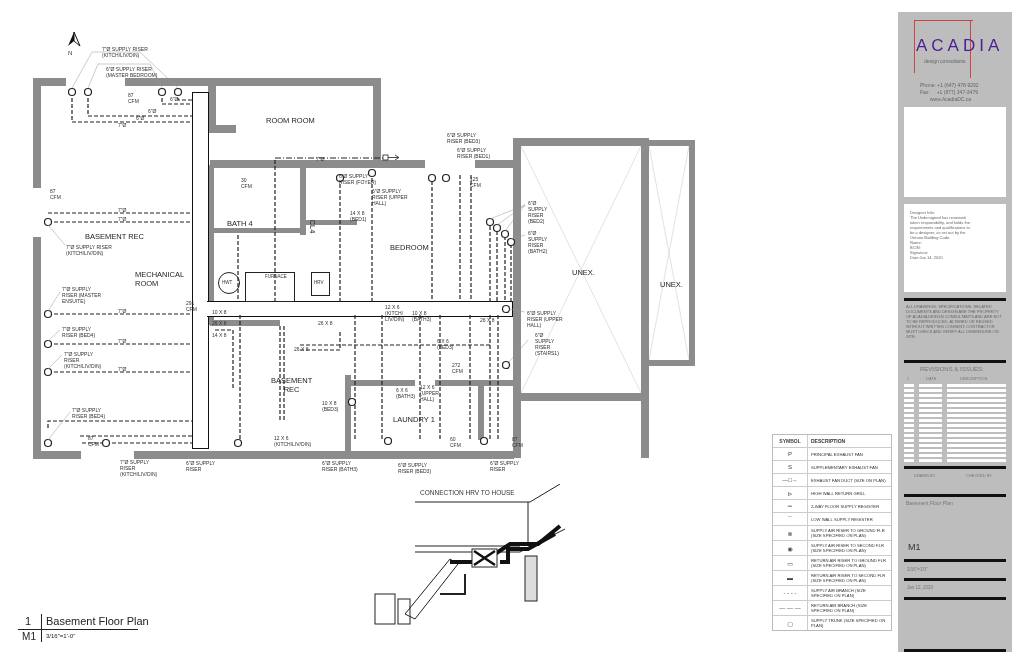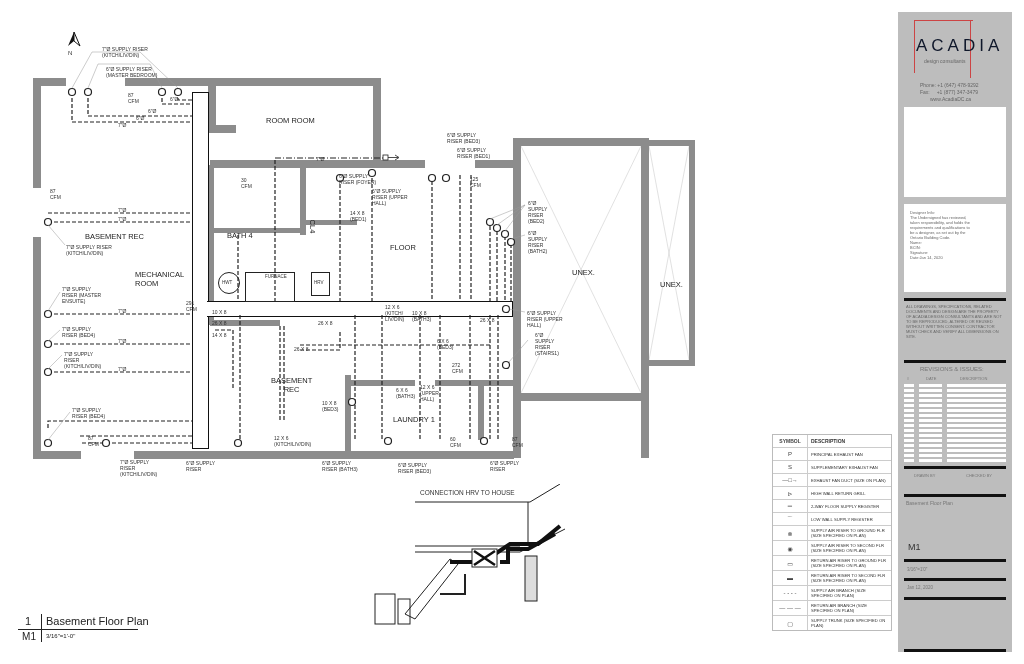--- a/index.html
+++ b/index.html
@@ -172,23 +172,23 @@
   <div class="lbl" style="left:222px;top:280px;font-size:4.5px">HWT</div>
   <div class="abs" style="left:245px;top:272px;width:48px;height:28px;border:1px solid #222;"></div>
   <div class="lbl" style="left:265px;top:274px;font-size:4.5px">FURNACE</div>
   <div class="abs" style="left:311px;top:272px;width:17px;height:22px;border:1px solid #222;"></div>
   <div class="lbl" style="left:314px;top:280px;font-size:4.5px">HRV</div>
 
   <div class="room" style="left:85px;top:232px">BASEMENT REC</div>
   <div class="room" style="left:135px;top:270px;text-align:left">MECHANICAL
 ROOM</div>
   <div class="room" style="left:266px;top:116px">ROOM ROOM</div>
-  <div class="room" style="left:227px;top:231px">BATH 4</div>
+  <div class="room" style="left:227px;top:219px">BATH 4</div>
   <div class="room" style="left:306px;top:222px;transform:rotate(90deg)">CL4</div>
-  <div class="room" style="left:390px;top:243px">FLOOR</div>
+  <div class="room" style="left:390px;top:243px">BEDROOM</div>
   <div class="room" style="left:572px;top:268px">UNEX.</div>
   <div class="room" style="left:660px;top:280px">UNEX.</div>
   <div class="room" style="left:271px;top:376px">BASEMENT
 REC</div>
   <div class="room" style="left:393px;top:415px">LAUNDRY 1</div>
 
   <div class="lbl" style="left:102px;top:46px">7"Ø SUPPLY RISER
 (KITCH/LIV/DIN)</div>
   <div class="lbl" style="left:106px;top:66px">6"Ø SUPPLY RISER
 (MASTER BEDROOM)</div>
@@ -387,21 +387,21 @@
   <div class="abs" style="left:23px;top:-1px;width:1px;height:28px;background:#222"></div>
   <div class="abs" style="left:28px;top:0;font-size:11px;white-space:nowrap">Basement Floor Plan</div>
   <div class="abs" style="left:0;top:14px;width:120px;height:1px;background:#222"></div>
   <div class="abs" style="left:0;top:16px;width:22px;text-align:center;font-size:10px;">M1</div>
   <div class="abs" style="left:28px;top:18px;font-size:6px;white-space:nowrap">3/16"=1'-0"</div>
 </div>
 
 <div id="titleblock">
   <div class="abs" style="left:16px;top:8px;width:58px;height:52px;border:1px solid #c44;border-right:none;border-bottom:none;"></div>
   <div class="abs" style="left:72px;top:8px;width:1px;height:58px;background:#c44"></div>
-  <div class="abs" style="left:18px;top:24px;font-size:17px;letter-spacing:4px;color:#0f172a;">ACADIA</div>
+  <div class="abs" style="left:18px;top:24px;font-size:17px;letter-spacing:4px;color:#4c1d95;">ACADIA</div>
   <div class="abs" style="left:26px;top:46px;font-size:5px;color:#666;">design consultants</div>
   <div class="abs" style="left:22px;top:70px;font-size:5px;color:#666;">Phone: +1 (647) 478-9292</div>
   <div class="abs" style="left:22px;top:77px;font-size:5px;color:#666;white-space:pre;">Fax:     +1 (877) 347-3479</div>
   <div class="abs" style="left:32px;top:84px;font-size:5px;color:#666;">www.AcadiaDC.ca</div>
 
   <div class="tb-white" style="left:6px;top:95px;width:102px;height:90px"></div>
   <div class="tb-white" style="left:6px;top:192px;width:102px;height:88px">
     <div class="tb-blur" style="left:6px;top:6px">Designer Info:
 The Undersigned has reviewed,
 taken responsibility, and holds the

